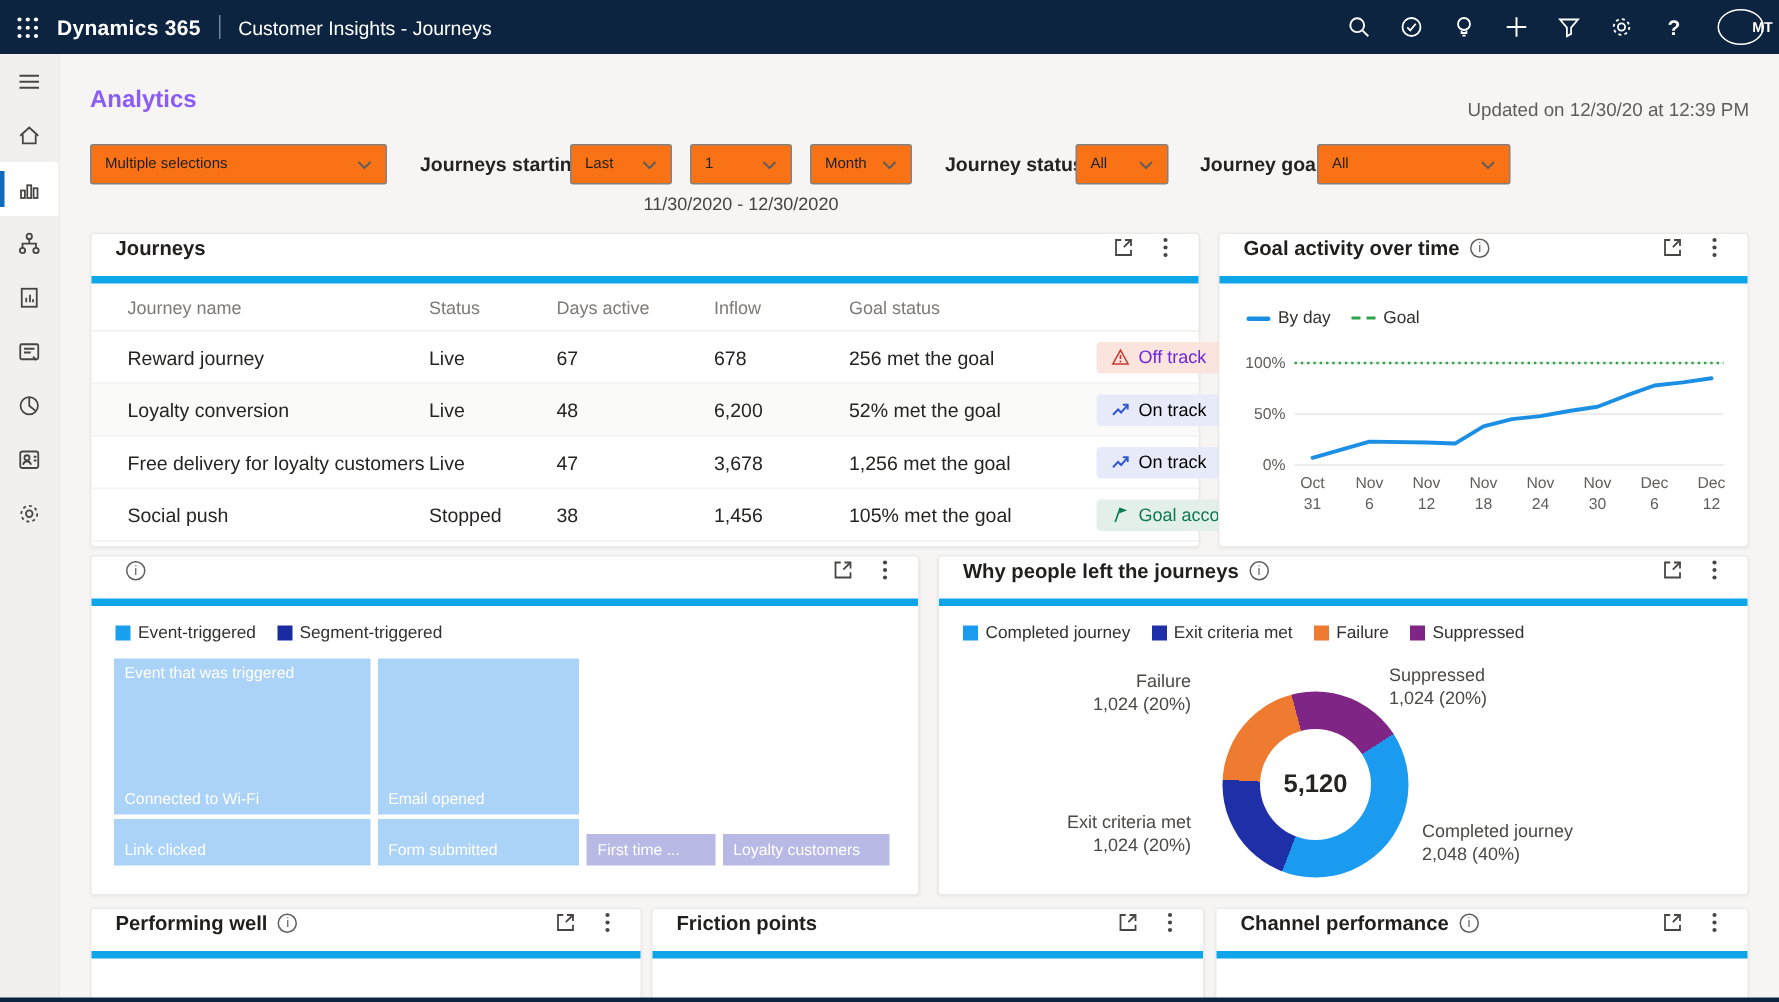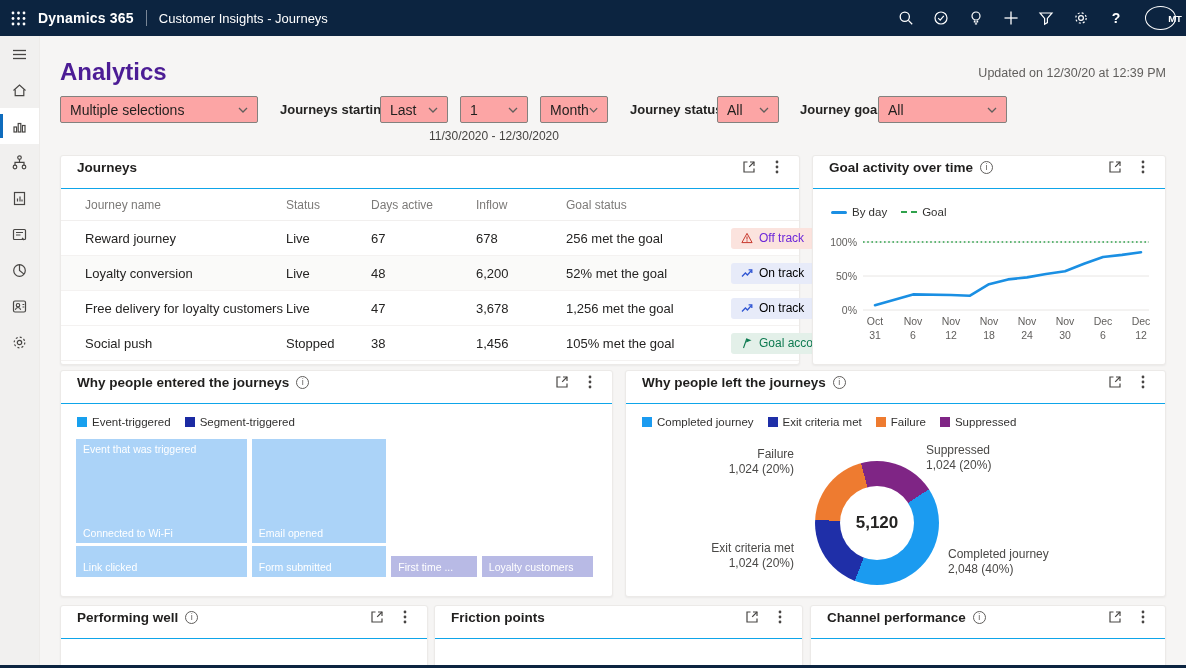--- a/index.html
+++ b/index.html
@@ -22,34 +22,34 @@
   
   .sidebar { position:absolute; top:36px; left:0; width:40px; height:632px; background:#f1f0ef;
              border-right:1px solid #edebe9; z-index:20; display:flex; flex-direction:column; align-items:stretch; }
   .side-item { height:36px; display:flex; align-items:center; justify-content:center; cursor:pointer; position:relative; }
   .side-item svg { stroke:#484644; }
   .side-item.selected { background:#fff; }
   .side-item.selected::before { content:""; position:absolute; left:0; top:6px; bottom:6px; width:3px; background:#0f6cbd; }
 
   
   .main { position:absolute; top:36px; left:40px; width:1146px; height:632px; background:#f6f5f4; }
-  .page-title { position:absolute; left:20px; top:22px; font-size:24px; font-weight:700; color:#4c1d95; }
+  .page-title { position:absolute; left:20px; top:22px; font-size:16px; font-weight:700; color:#8b5cf6; }
   .updated { position:absolute; right:20px; top:30px; font-size:12.5px; color:#605e5c; }
 
   
-  .dd { position:absolute; height:27px; background:#fca5a5; border:1px solid #83817e; border-radius:2px;
-        display:flex; align-items:center; justify-content:space-between; padding:0 9px; font-size:14px;
+  .dd { position:absolute; height:27px; background:#f97316; border:1px solid #83817e; border-radius:2px;
+        display:flex; align-items:center; justify-content:space-between; padding:0 9px; font-size:10px;
         color:#201f1e; cursor:pointer; top:60px; }
   .flabel { position:absolute; top:60px; height:27px; line-height:27px; font-size:13px; font-weight:700; color:#242322; }
   .date-range { position:absolute; left:340px; width:228px; top:93px; text-align:center; font-size:12px; color:#454341; }
 
   
   .card { position:absolute; background:#fff; border:1px solid #eceae8; border-radius:3px;
           box-shadow:0 1px 2px rgba(0,0,0,.05); }
-  .card-hd { display:flex; align-items:center; height:33px; padding:0 10px 10px 16px; border-bottom:1px solid #0ea5e9; }
+  .card-hd { display:flex; align-items:center; height:33px; padding:0 10px 10px 16px; border-bottom:5px solid #0ea5e9; }
   .card-title { font-size:13.5px; font-weight:700; color:#201f1e; white-space:nowrap; }
   .info { width:13px; height:13px; min-width:13px; border:1px solid #605e5c; border-radius:50%; font-size:9px;
           display:inline-flex; align-items:center; justify-content:center; color:#605e5c; margin-left:7px; cursor:pointer;
           font-style:normal; }
   .hd-actions { margin-left:auto; display:flex; align-items:center; gap:4px; }
   .hd-btn { width:24px; height:24px; display:flex; align-items:center; justify-content:center; cursor:pointer; border-radius:2px; }
 
   
   .jt-head, .jt-row { display:grid; grid-template-columns:201px 85px 105px 90px 165px 1fr;
                       padding:0 18px 0 24px; align-items:center; }
@@ -409,21 +409,20 @@
           <text x="284" y="97" text-anchor="middle" font-size="10.5" fill="#605e5c">Dec</text>
           <text x="284" y="111" text-anchor="middle" font-size="10.5" fill="#605e5c">6</text>
           <text x="322" y="97" text-anchor="middle" font-size="10.5" fill="#605e5c">Dec</text>
           <text x="322" y="111" text-anchor="middle" font-size="10.5" fill="#605e5c">12</text>
           <polyline points="56.0,77.2 94.0,66.4 132.0,67.0 151.0,67.7 170.0,56.2 189.0,51.4 208.0,49.4 227.0,46.0 246.0,43.2 265.0,35.8 284.0,29.0 303.0,26.9 322.0,24.2" fill="none" stroke="#1a8fe3" stroke-width="2.6" stroke-linejoin="round" stroke-linecap="round"></polyline>
         </svg></div>
   </article>
 
   <article class="card" style="left:20px;top:334px;width:553px;height:227px;">
     <div class="card-hd">
-      <span class="card-title">Why people entered the journeys</span>
       <i class="info">i</i>
       <span class="hd-actions">
         <span class="hd-btn">
           <svg width="14" height="14" viewBox="0 0 14 14" fill="none" stroke="#484644" stroke-width="1.2">
               <path d="M12 8.5V12H2V2h3.5"></path>
               <path d="M8 2h4v4"></path>
               <path d="M12 2L7.2 6.8"></path>
             </svg>
         </span>
         <span class="hd-btn">

